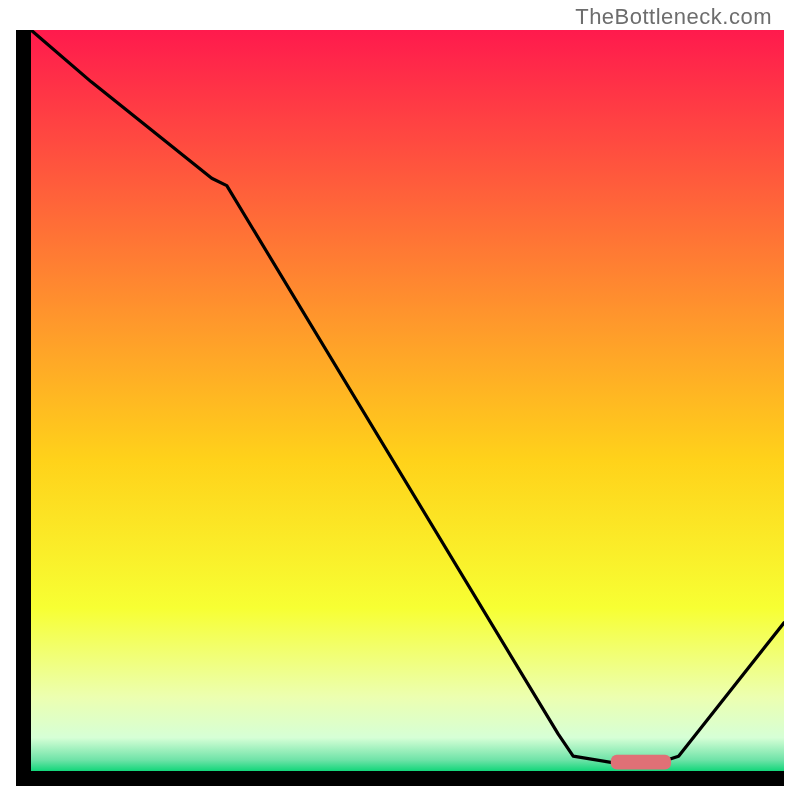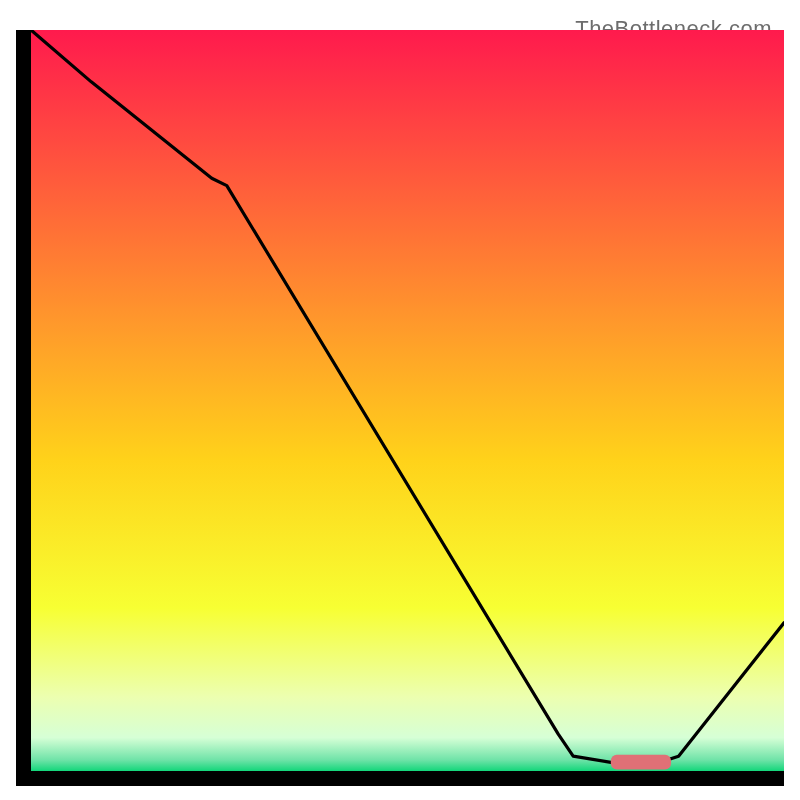--- a/index.html
+++ b/index.html
@@ -11,21 +11,21 @@
     font-family: Arial, Helvetica, sans-serif;
     overflow: hidden;
   }
   .chart-wrap {
     position: relative;
     width: 800px;
     height: 800px;
   }
   .watermark {
     position: absolute;
-    top: 16px;
+    top: 4px;
     right: 28px;
     color: #6d6d6d;
     font-size: 22px;
     letter-spacing: 0.5px;
     user-select: none;
     margin-left: 42px;
   }
   .plot {
     position: absolute;
     left: 16px;

